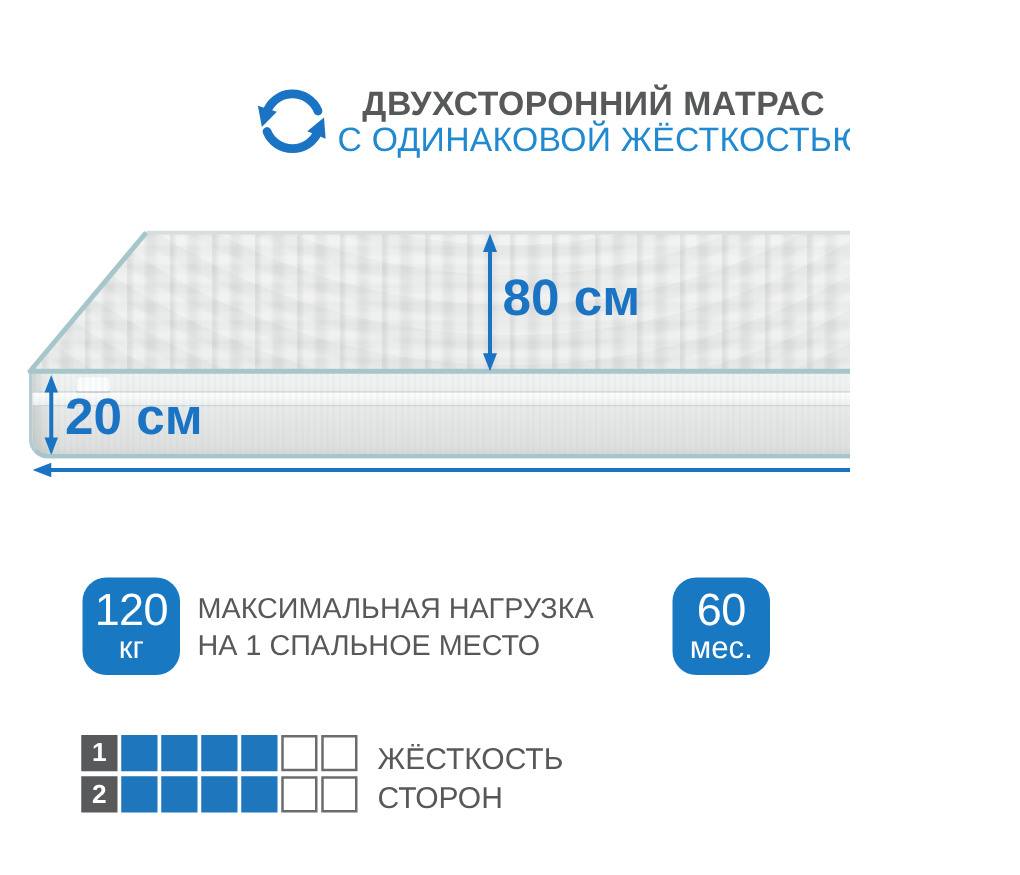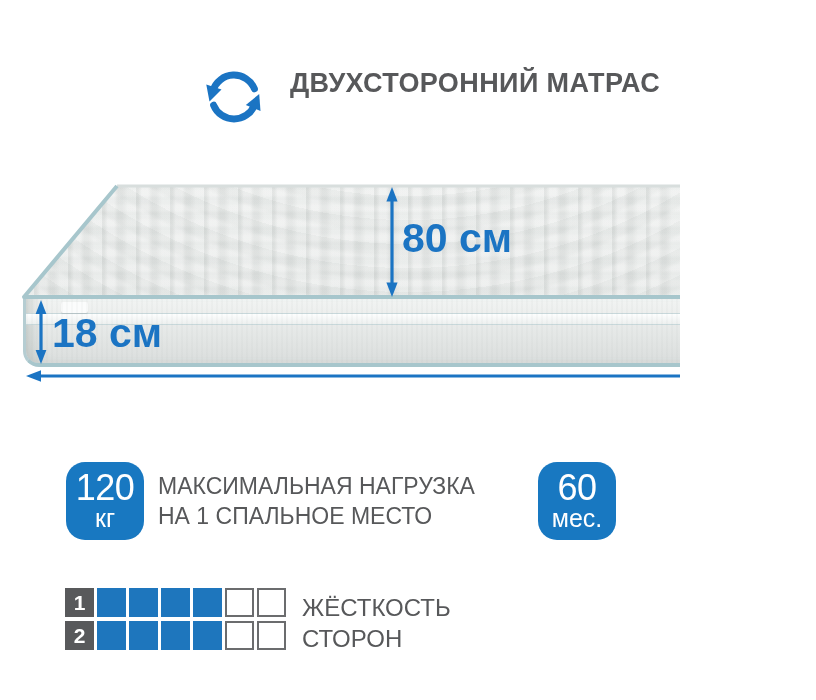--- a/index.html
+++ b/index.html
@@ -113,20 +113,21 @@
 <div class="canvas">
 
   <svg class="abs header-icon" viewBox="0 0 64 66">
     <path class="rotate-arc" d="M52.4,24.8 A22,22 0 0 0 11.0,26.6"></path>
     <polygon class="rotate-head" points="7.5,37.5 19.5,25.4 4.3,20.6"></polygon>
     <path class="rotate-arc" d="M11.6,41.2 A22,22 0 0 0 52.4,41.2"></path>
     <polygon class="rotate-head" points="57.2,30.0 58.5,47.0 43.8,41.0"></polygon>
   </svg>
   <div class="abs header-text">
     <div class="header-title">ДВУХСТОРОННИЙ МАТРАС</div>
+    <div class="header-subtitle">С ОДИНАКОВОЙ ЖЁСТКОСТЬЮ</div>
   </div>
 
   <div class="abs mattress-top"></div>
   <div class="abs mattress-front">
     <div class="abs front-stripe"></div>
     <div class="abs front-tag"></div>
   </div>
 
   <svg class="abs overlay-svg" viewBox="0 0 816 700">
 
@@ -146,21 +147,21 @@
     </g>
 
     <g>
       <line class="arrow-line" x1="39" y1="376" x2="785" y2="376"></line>
       <polygon class="arrow-head" points="26,376 41,370.2 41,381.8"></polygon>
       <polygon class="arrow-head" points="798,376 783,370.2 783,381.8"></polygon>
     </g>
   </svg>
 
   <div class="abs dim-label dim-depth">80 см</div>
-  <div class="abs dim-label dim-height">18 см</div>
+  <div class="abs dim-label dim-height">20 см</div>
 
   <div class="abs badge badge-load">
     <div class="badge-value">120</div>
     <div class="badge-unit">кг</div>
   </div>
   <div class="abs badge-label label-load">
     <div>МАКСИМАЛЬНАЯ НАГРУЗКА</div>
     <div>НА 1 СПАЛЬНОЕ МЕСТО</div>
   </div>
 

